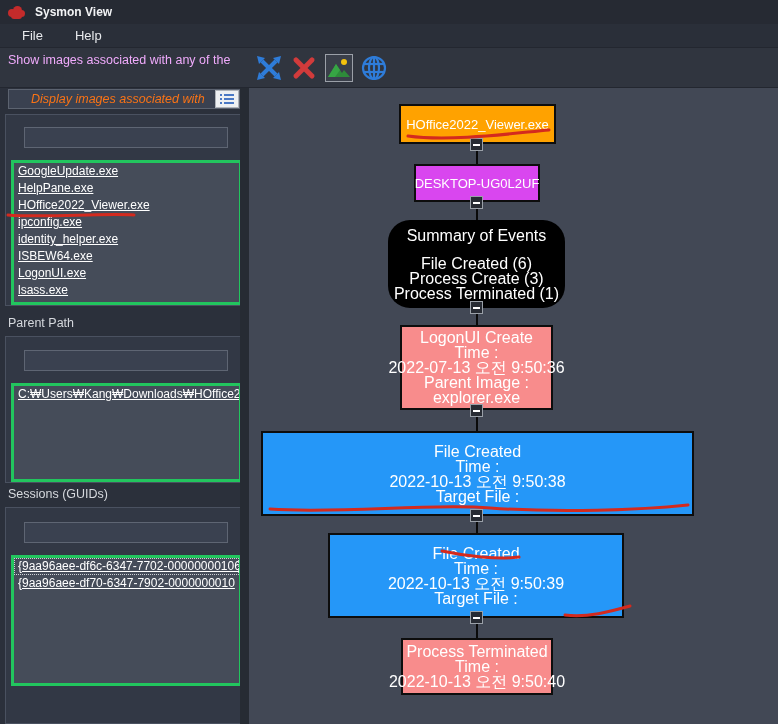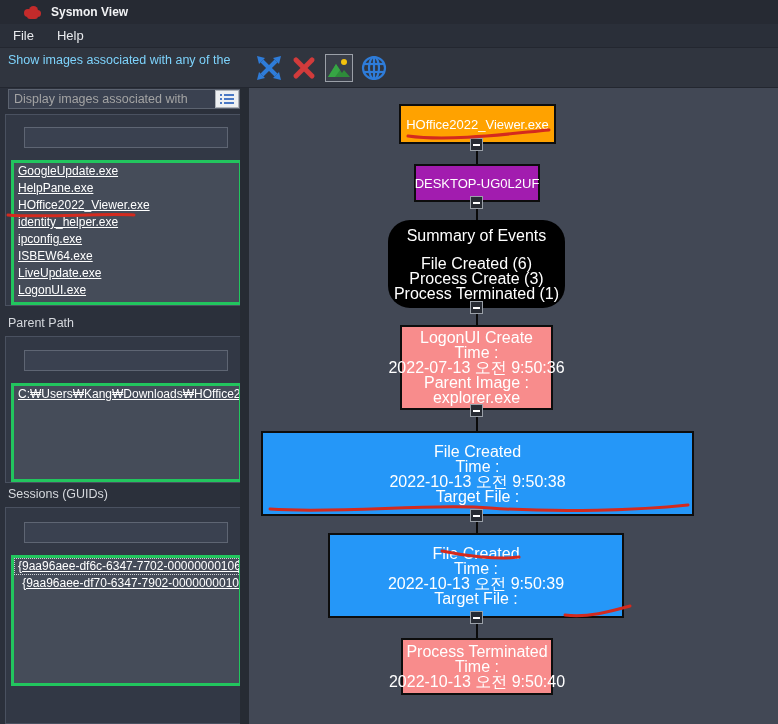--- a/index.html
+++ b/index.html
@@ -1,53 +1,53 @@
 <!DOCTYPE html>
 <html><head>
 <meta charset="utf-8">
 <style>
   * { margin:0; padding:0; box-sizing:border-box; }
   html,body { width:778px; height:724px; overflow:hidden; }
   body { font-family:"Liberation Sans","DejaVu Sans",sans-serif; background:#2b303b; color:#e8eaed; }
   #app { position:relative; width:778px; height:724px; overflow:hidden; background:#2b303b; }
 
   
-  #titlebar { position:absolute; left:0; top:0; width:778px; height:24px; background:#262a33; display:flex; align-items:center; padding-left:24px; }
+  #titlebar { position:absolute; left:0; top:0; width:778px; height:24px; background:#262a33; display:flex; align-items:center; padding-left:8px; }
   #title-icon { width:17px; height:13px; position:relative; margin-right:10px; }
   #title-icon i { position:absolute; background:#c42b2b; border-radius:50%; }
   #title-text { font-size:12px; font-weight:bold; color:#f2f3f5; }
   #menubar { position:absolute; left:0; top:24px; width:778px; height:24px; background:#2a2f39; display:flex; align-items:center; border-bottom:1px solid #232730; }
-  .menu-item { font-size:13px; color:#e8eaed; padding:3px 10px; margin-left:3px; cursor:default; }
+  .menu-item { font-size:13px; color:#e8eaed; padding:3px 10px; margin-left:12px; cursor:default; }
   #toolbar { position:absolute; left:0; top:48px; width:778px; height:40px; background:#30353f; border-bottom:1px solid #232730; }
-  #toolbar-desc { position:absolute; left:8px; top:5px; font-size:12.5px; line-height:15px; color:#7dd3fc; }
+  #toolbar-desc { position:absolute; left:8px; top:5px; font-size:12.5px; line-height:15px; color:#f0abfc; }
   .tool-icons { position:absolute; left:255px; top:4px; height:32px; display:flex; align-items:center; gap:7px; }
   .tool-btn { width:28px; height:28px; display:flex; align-items:center; justify-content:center; }
   .tool-btn.framed { border:1px solid #9ba0a8; background:#3a3f4a; }
 
   
   #sidebar { position:absolute; left:0; top:88px; width:240px; height:636px; background:#2b303b; }
   #splitter { position:absolute; left:240px; top:88px; width:9px; height:636px; background:#262b33; }
   #filter-combo { position:absolute; left:8px; top:1px; width:232px; height:20px; background:#3a4150; border:1px solid #5c6370; display:flex; align-items:center; }
-  #filter-combo .lbl { font-size:12.5px; color:#a3a3a3; padding-left:5px; flex:1; white-space:nowrap; overflow:hidden; }
+  #filter-combo .lbl { font-size:12.5px; color:#f97316; padding-left:22px; flex:1; white-space:nowrap; overflow:hidden;font-style:italic; }
   #filter-combo .list-btn { width:24px; height:18px; background:#eef0f2; border:1px solid #aeb2b8; display:flex; align-items:center; justify-content:center; }
   .groupbox { position:absolute; left:5px; width:237px; background:#323845; border:1px solid #4a5160; }
   .search-input { position:absolute; left:18px; width:204px; height:21px; background:#3a4150; border:1px solid #5e6573; color:#fff; font-size:12px; padding:0 4px; }
   .listbox { position:absolute; left:5px; width:231px; background:#454c59; border:3px solid #22c55e; overflow:hidden; }
   .list-item { height:17px; line-height:17px; font-size:12px; color:#ffffff; text-decoration:underline; padding-left:4px; white-space:nowrap; overflow:hidden; cursor:pointer; }
   .list-item.selected { outline:1px dotted #cfd2d8; outline-offset:-1px; }
   .side-label { position:absolute; left:8px; font-size:12.5px; color:#d6d9de; }
 
   
   #main { position:absolute; left:249px; top:88px; width:529px; height:636px; background:#424855; }
   .edge { position:absolute; width:2px; background:#0a0a0a; z-index:1; }
   .node { position:absolute; border:2px solid #0d0d0d; color:#ffffff; display:flex; flex-direction:column; align-items:center; justify-content:center; text-align:center; z-index:2; }
   .node .ln { font-size:16px; line-height:15px; white-space:nowrap; }
   #node-root     { left:150px; top:16px;  width:157px; height:40px; background:#ffa200; }
   #node-root .ln { font-size:13px; }
-  #node-host     { left:165px; top:76px;  width:126px; height:38px; background:#a21caf;text-align:right; }
+  #node-host     { left:165px; top:76px;  width:126px; height:38px; background:#d946ef;text-align:right; }
   #node-host .ln { font-size:13px; }
   #node-summary  { left:139px; top:132px; width:177px; height:88px; background:#000000; border:none; border-radius:22px; }
   #node-summary .gap { height:13px; }
   #node-pc       { left:151px; top:237px; width:153px; height:85px; background:#f88c8c; }
   #node-fc1      { left:12px;  top:343px; width:433px; height:85px; background:#2597f8; }
   #node-fc2      { left:79px;  top:445px; width:296px; height:85px; background:#2597f8; }
   #node-pt       { left:152px; top:550px; width:152px; height:57px; background:#f88c8c; }
   .minus-box { position:absolute; width:13px; height:13px; background:#272b33; border:1px solid #9aa0a8; z-index:3; display:flex; align-items:center; justify-content:center; cursor:pointer; }
   .minus-box .bar { width:7px; height:2px; background:#ffffff; }
   #annotations { position:absolute; left:0; top:0; width:778px; height:724px; z-index:5; pointer-events:none; }
@@ -134,43 +134,42 @@
         </svg>
       </span>
     </div>
 
     <div class="groupbox" style="top:26px; height:192px;">
       <input class="search-input" style="top: 12px;" value="">
       <div class="listbox" style="top:45px; height:145px;">
         <div class="list-item">GoogleUpdate.exe</div>
         <div class="list-item">HelpPane.exe</div>
         <div class="list-item">HOffice2022_Viewer.exe</div>
+        <div class="list-item">ipconfig.exe</div>
         <div class="list-item">identity_helper.exe</div>
-        <div class="list-item">ipconfig.exe</div>
         <div class="list-item">ISBEW64.exe</div>
-        <div class="list-item">LiveUpdate.exe</div>
         <div class="list-item">LogonUI.exe</div>
         <div class="list-item">lsass.exe</div>
       </div>
     </div>
 
     <div class="side-label" style="top:228px;">Parent Path</div>
 
     <div class="groupbox" style="top:248px; height:147px;">
       <input class="search-input" style="top: 13px;" value="">
       <div class="listbox" style="top:46px; height:99px;">
         <div class="list-item">C:₩Users₩Kang₩Downloads₩HOffice202</div>
       </div>
     </div>
 
     <div class="side-label" style="top:399px;">Sessions (GUIDs)</div>
 
     <div class="groupbox" style="top:419px; height:217px;">
       <input class="search-input" style="top: 14px;" value="">
-      <div class="listbox" style="top:47px; height:131px;text-align:right;">
+      <div class="listbox" style="top:47px; height:131px;">
         <div class="list-item selected">{9aa96aee-df6c-6347-7702-00000000106</div>
         <div class="list-item">{9aa96aee-df70-6347-7902-0000000010</div>
       </div>
     </div>
   </div>
 
   <div id="splitter"></div>
 
   <div id="main">
 

